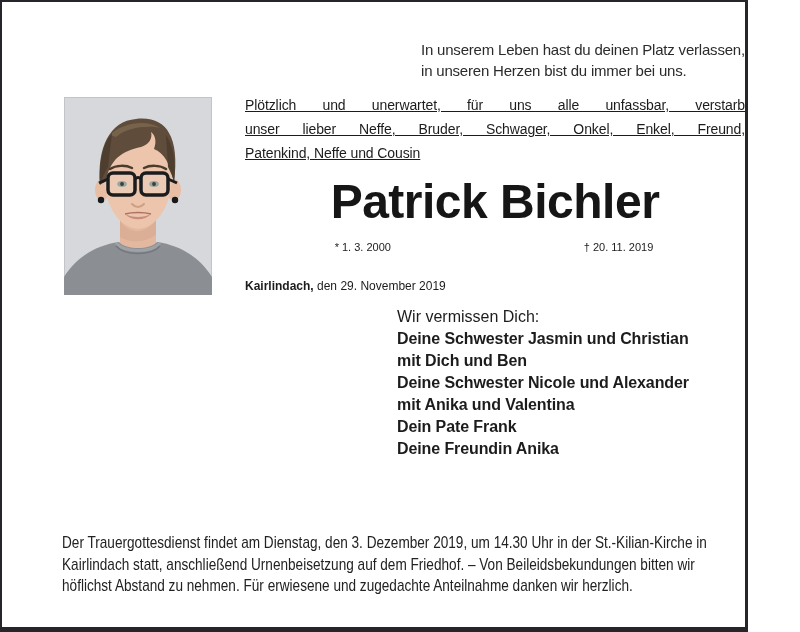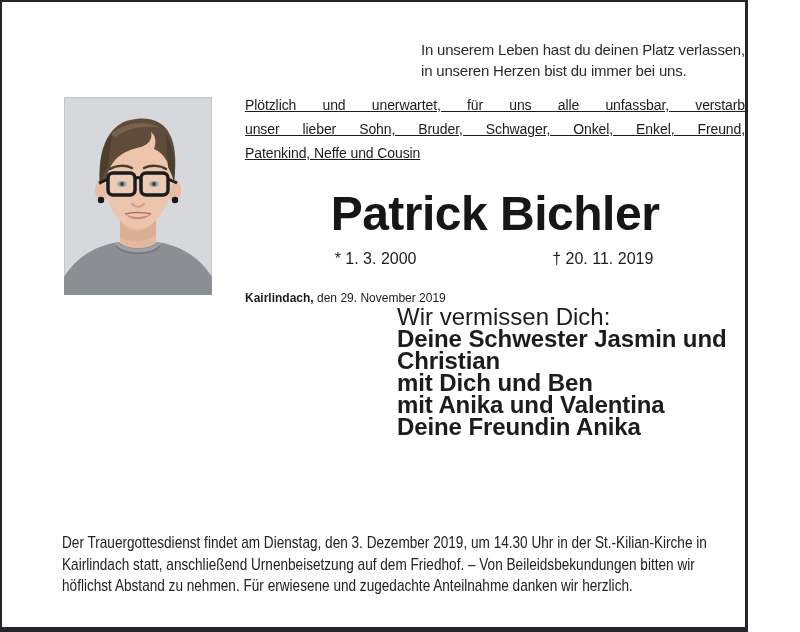--- a/index.html
+++ b/index.html
@@ -8,27 +8,27 @@
     position:relative; width:748px; height:632px; background:#fff;
     border:2px solid #26262a; border-right-width:3px; border-bottom-width:5px;
     overflow:hidden; font-family:"Liberation Sans", sans-serif; color:#1c1c1c;
   }
   .quote { position:absolute; left:419px; top:37px; font-size:15px; line-height:21px; letter-spacing:-0.2px; color:#2b2b2b; }
   .photo { position:absolute; left:62px; top:95px; width:148px; height:198px; }
   .photo svg { display:block; width:148px; height:198px; }
   .main { position:absolute; left:243px; top:91px; width:500px; }
   .intro { font-size:14px; line-height:24px; letter-spacing:-0.1px;text-decoration:underline; }
   .intro .j { text-align:justify; text-align-last:justify; }
-  .nameblock { margin-top:24px; text-align:center; }
+  .nameblock { margin-top:12px; text-align:center; }
   .name-inner { display:inline-block; }
   .name { font-size:48px; line-height:50px; font-weight:bold; letter-spacing:-0.5px; white-space:nowrap; color:#161616; }
-  .dates { display:flex; justify-content:space-between; font-size:16px; line-height:20px; margin-top:10px; padding:0 6px 0 4px;text-align:right; }
+  .dates { display:flex; justify-content:space-between; font-size:11px; line-height:20px; margin-top:10px; padding:0 6px 0 4px;text-align:right; }
   .dateline { margin-top:18px; font-size:12px; line-height:22px; }
   .dateline b { font-weight:bold; }
-  .family { position:absolute; left:395px; top:304px; font-size:24px; line-height:22px; }
+  .family { position:absolute; left:395px; top:304px; font-size:16px; line-height:22px; }
   .family .head { font-weight:normal; }
   .family .m { font-weight:bold; letter-spacing:-0.1px; }
   .footer {
     position:absolute; left:60px; top:530px; width:846px;
     font-size:17px; line-height:21.5px; color:#222;
     transform:scaleX(0.80); transform-origin:0 0;
   }
 </style>
 </head>
 <body>
@@ -84,21 +84,21 @@
       <path d="M68,107 C72,111 76,111 80,107" stroke="#cf9f84" stroke-width="2" fill="none" stroke-linecap="round"></path>
 
       <path d="M61,117 C68,121 80,121 87,117 C81,124 67,124 61,117 Z" fill="#c98a80"></path>
       <path d="M61,117 C68,115 80,115 87,117" stroke="#b07064" stroke-width="1.4" fill="none"></path>
     </svg>
   </div>
 
   <div class="main">
     <div class="intro">
       <div class="j">Plötzlich und unerwartet, für uns alle unfassbar, verstarb</div>
-      <div class="j">unser lieber Sohn, Bruder, Schwager, Onkel, Enkel, Freund,</div>
+      <div class="j">unser lieber Neffe, Bruder, Schwager, Onkel, Enkel, Freund,</div>
       <div>Patenkind, Neffe und Cousin</div>
     </div>
 
     <div class="nameblock">
       <div class="name-inner">
         <div class="name">Patrick Bichler</div>
         <div class="dates">
           <span>* 1. 3. 2000</span>
           <span>† 20. 11. 2019</span>
         </div>
@@ -107,21 +107,23 @@
 
     <div class="dateline">
       <b>Kairlindach,</b><span> den 29. November 2019</span>
     </div>
   </div>
 
   <div class="family">
     <div class="head">Wir vermissen Dich:</div>
     <div class="m">Deine Schwester Jasmin und Christian</div>
     <div class="m">mit Dich und Ben</div>
+    <div class="m">Deine Schwester Nicole und Alexander</div>
     <div class="m">mit Anika und Valentina</div>
+    <div class="m">Dein Pate Frank</div>
     <div class="m">Deine Freundin Anika</div>
   </div>
 
   <div class="footer">
     <div>Der Trauergottesdienst findet am Dienstag, den 3. Dezember 2019, um 14.30 Uhr in der St.-Kilian-Kirche in</div>
     <div>Kairlindach statt, anschließend Urnenbeisetzung auf dem Friedhof. – Von Beileidsbekundungen bitten wir</div>
     <div>höflichst Abstand zu nehmen. Für erwiesene und zugedachte Anteilnahme danken wir herzlich.</div>
   </div>
 
 </div>

